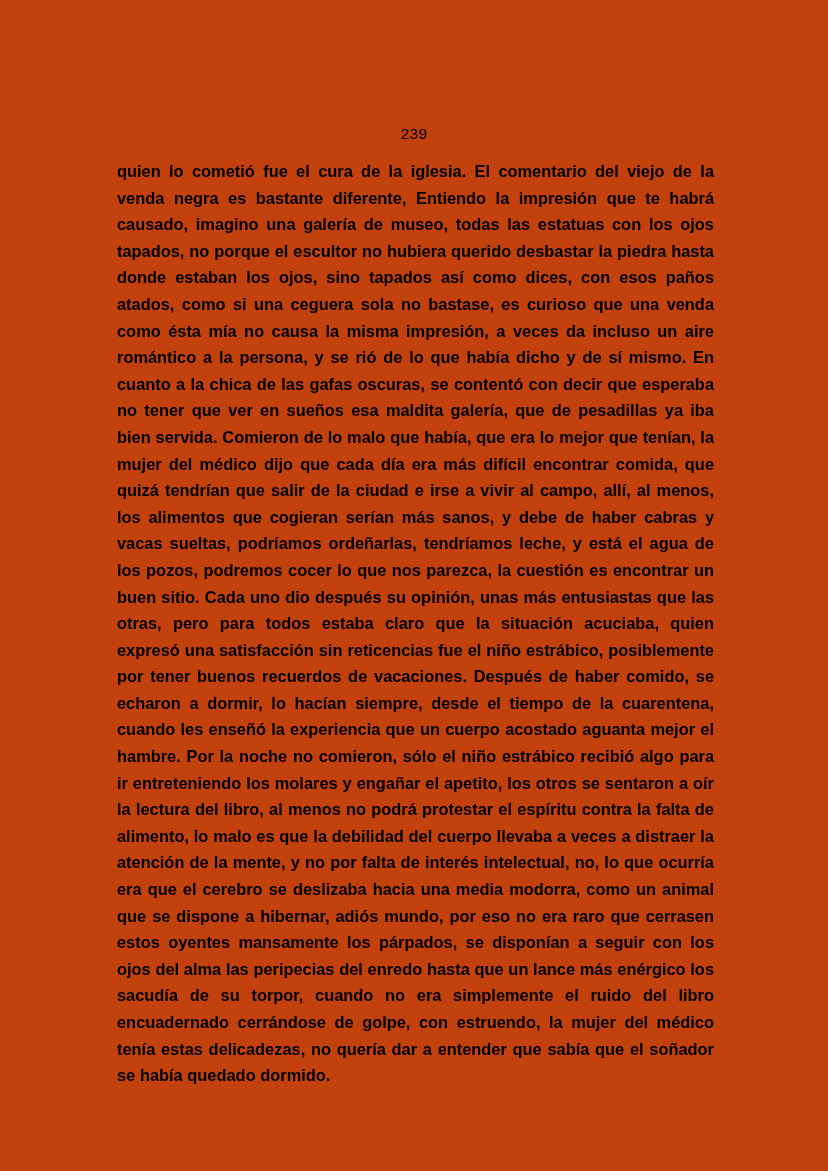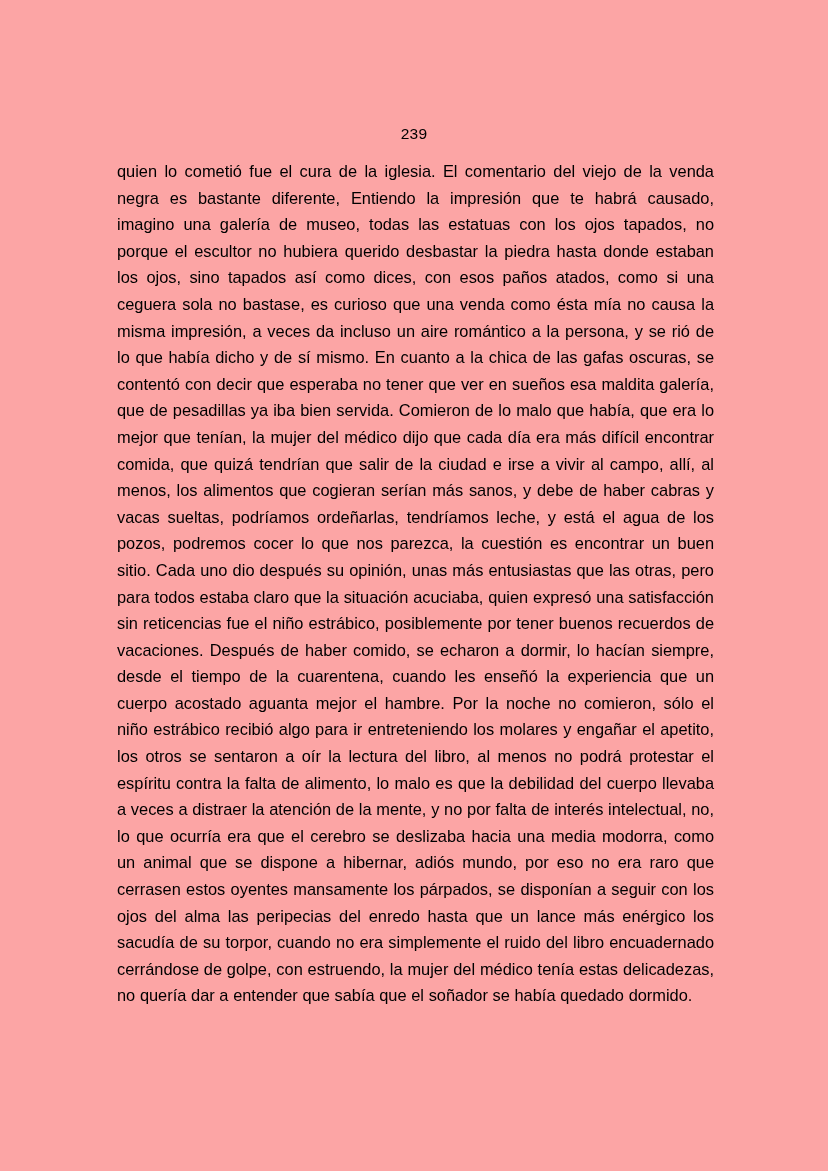--- a/index.html
+++ b/index.html
@@ -10,21 +10,21 @@
   body {
     width: 828px;
     height: 1171px;
     font-family: "Liberation Sans", sans-serif;
     color: #000000;
   }
   .page {
     position: relative;
     width: 828px;
     height: 1171px;
-    background: #fca5a5;
+    background: #c2410c;
     box-sizing: border-box;
     padding-left: 44px;
   }
   .page-number {
     position: absolute;
     top: 126px;
     left: 0;
     width: 828px;
     text-align: center;
     font-size: 15.5px;
@@ -38,20 +38,21 @@
     width: 597px;
   }
   .para {
     margin: 0;
     font-size: 16.4px;
     line-height: 26.6px;
     text-align: justify;
     text-justify: inter-word;
     hyphens: none;
     word-spacing: 0.1px;
+    font-weight: bold;
   }
   .para + .para {
     text-indent: 44px;
   }
 </style>
 </head>
 <body>
 
 <div class="page">
 

